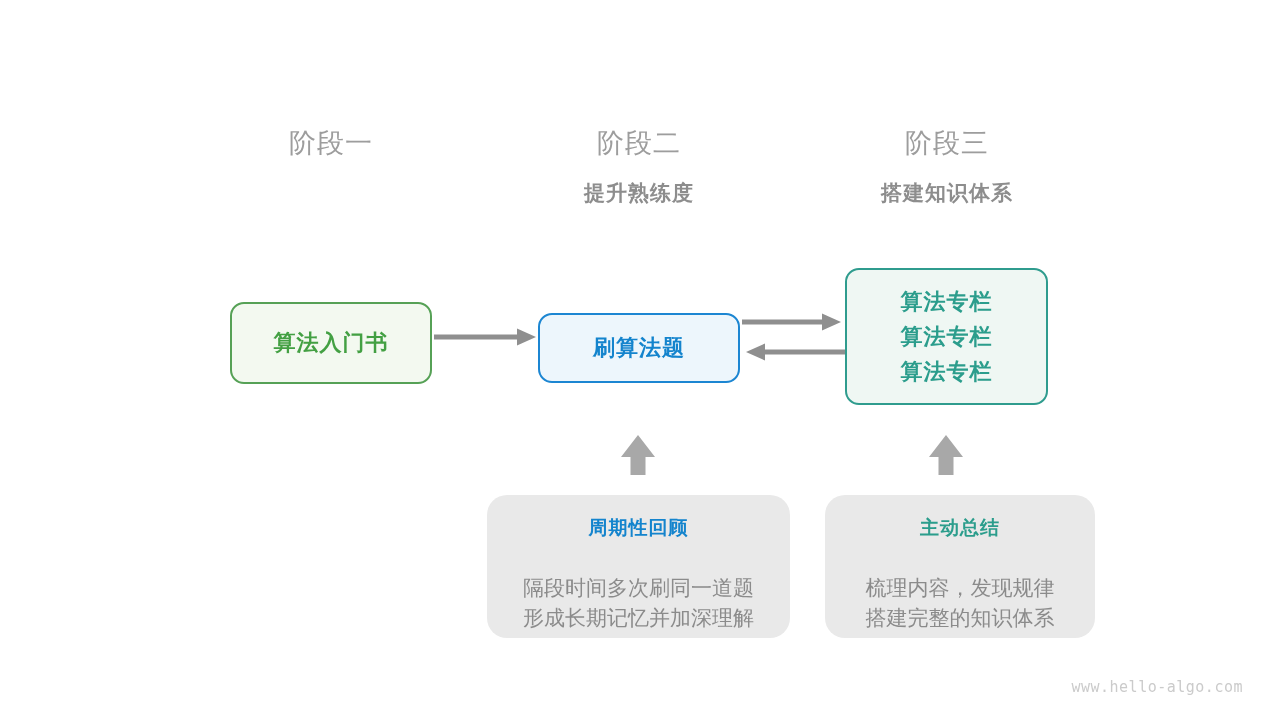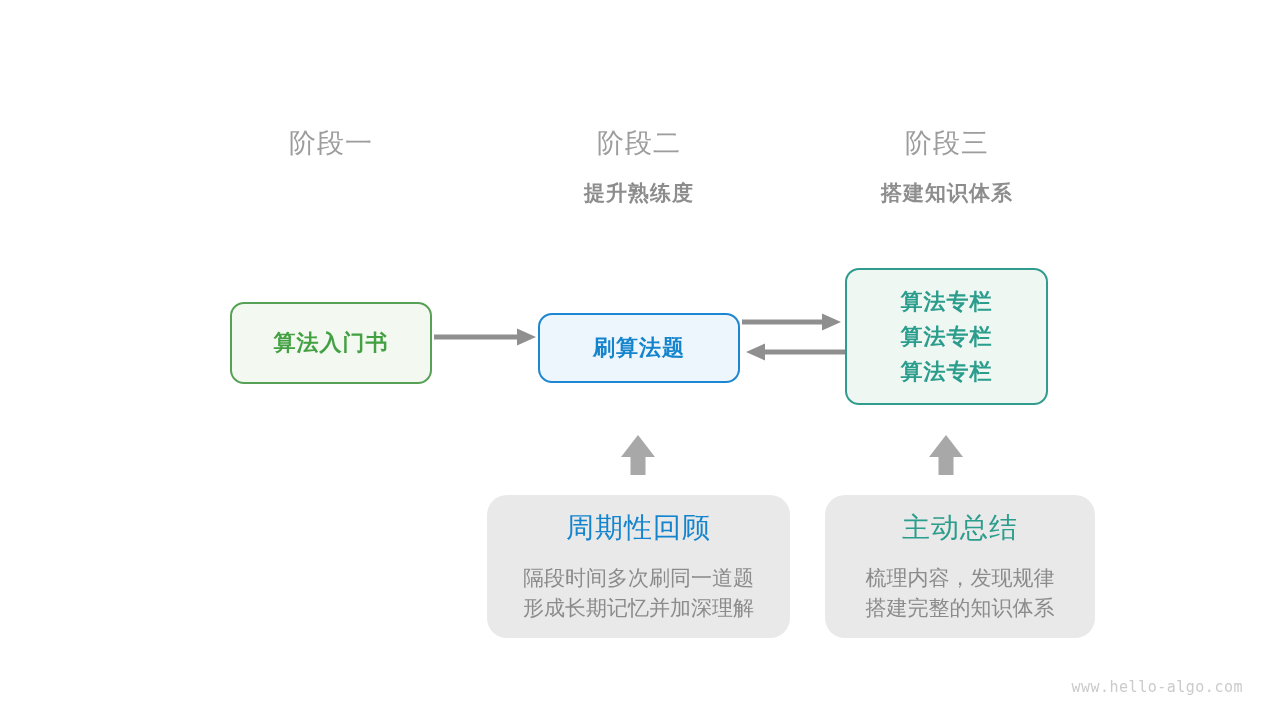--- a/index.html
+++ b/index.html
@@ -81,29 +81,29 @@
     height: 143px;
     box-sizing: border-box;
     background: var(--note_bg);
     border-radius: 20px;
     text-align: center;
   }
   .note.review { left: 487px; width: 303px; }
   .note.summary { left: 825px; width: 270px; }
   .note-title {
     margin-top: 20px;
-    font-size: 28px;
+    font-size: 19px;
     line-height: 26px;
-    font-weight: 400;
+    font-weight: 700;
     letter-spacing: 1px;
   }
   .note.review .note-title { color: var(--blue_text); }
   .note.summary .note-title { color: var(--teal_text); }
   .note-body {
-    margin-top: 22px;
+    margin-top: 32px;
     font-size: 21px;
     line-height: 30px;
     color: var(--note_text);
   }
   
   svg.arrows {
     position: absolute;
     left: 0; top: 0;
     width: 1280px;
     height: 720px;

